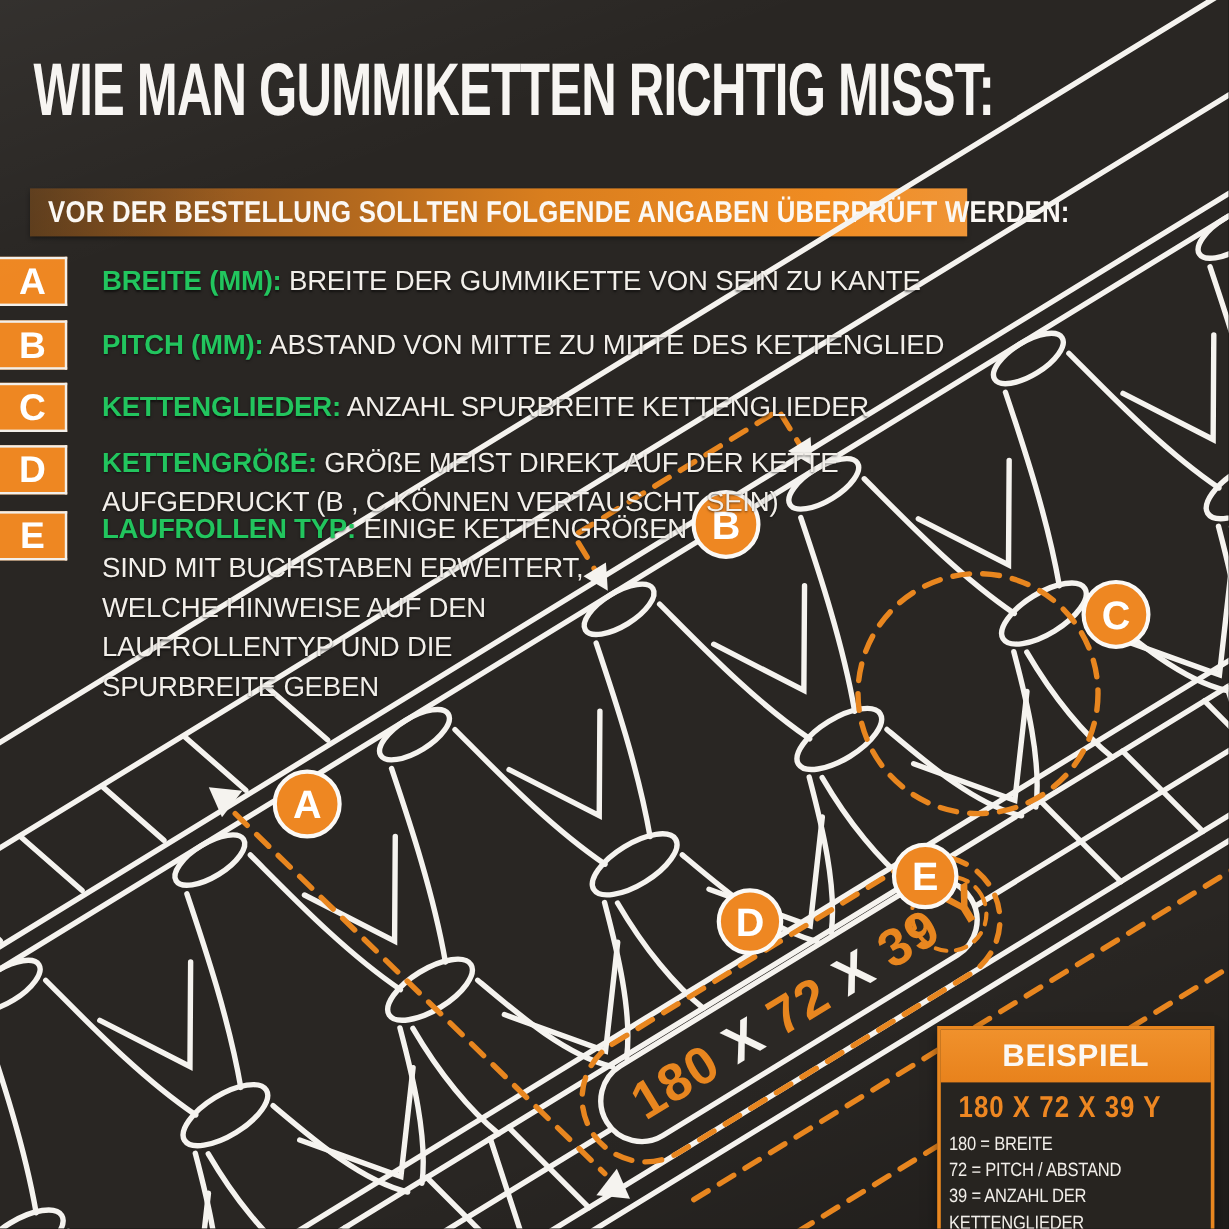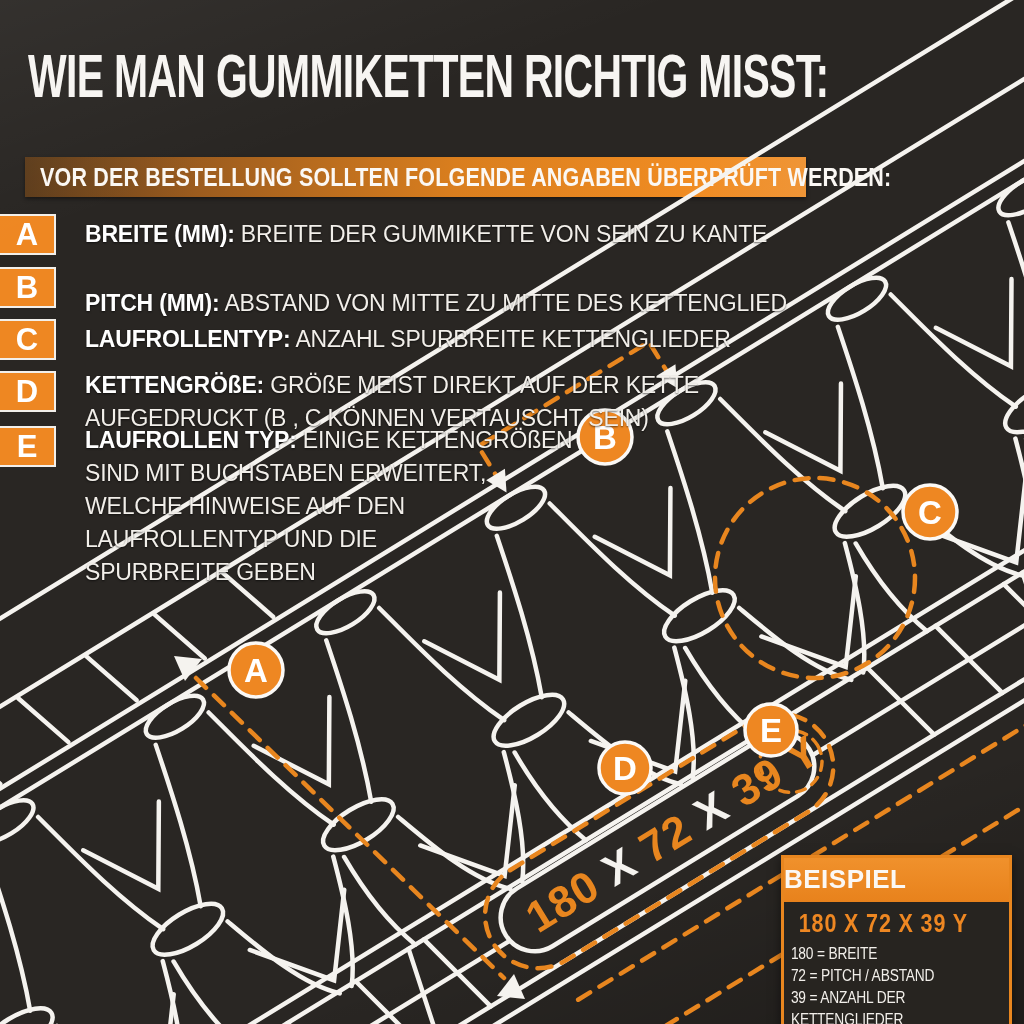--- a/index.html
+++ b/index.html
@@ -31,35 +31,35 @@
   .banner span{display:inline-block;transform:scaleX(.86);transform-origin:left center;
     color:#FBF8F4;font-size:25px;font-weight:bold;letter-spacing:.2px;line-height:40px;margin-left:15px;white-space:nowrap;}
   .badge{
     position:absolute;left:0;width:56px;height:41px;background:#EE8722;
     border:2px solid #F2EFEA;border-left:none;color:#fff;font-weight:bold;font-size:31px;
     display:flex;align-items:center;justify-content:center;box-sizing:border-box;
   }
   .itext{position:absolute;left:85px;z-index:4;}
   .ln{white-space:nowrap;color:#F2EFEA;font-size:23px;line-height:33px;letter-spacing:-.2px;
     text-shadow:0 1px 2px rgba(0,0,0,.6);}
-  .lbl{color:#ffffff;font-weight:bold;margin-top:28px;}
+  .lbl{color:#22c55e;font-weight:bold;margin-top:28px;}
   svg.art{position:absolute;left:0;top:0;z-index:1;}
   .w{stroke:#F5F3EF;stroke-width:4.5;fill:none;stroke-linecap:round;}
   .od{stroke:#E8861F;stroke-width:4.5;fill:none;stroke-dasharray:14 11;stroke-linecap:round;}
   .od2{stroke:#E8861F;stroke-width:3.5;fill:none;stroke-dasharray:9 8;stroke-linecap:round;}
   .wf{fill:#F5F3EF;stroke:none;}
   .mk circle{fill:#EE8722;stroke:#FBF9F6;stroke-width:3.5;}
   .mk text{fill:#FFFFFF;font-weight:bold;font-size:33px;text-anchor:middle;font-family:"Liberation Sans",sans-serif;}
   .code-text{font-weight:bold;font-size:44px;letter-spacing:1px;font-family:"Liberation Sans",sans-serif;}
   .num{fill:#E8861F;} .sep{fill:#F5F3EF;}
   .example{
     position:absolute;left:781px;top:855px;width:231px;z-index:5;box-sizing:border-box;
     background:#272420;border:3px solid #E8861F;box-shadow:0 3px 10px rgba(0,0,0,.5);
   }
-  .ex-head{background:linear-gradient(180deg,#F0912C,#E8821C);color:#FBF8F4;text-align:left;
+  .ex-head{background:linear-gradient(180deg,#F0912C,#E8821C);color:#FBF8F4;text-align:center;
     font-size:26px;font-weight:bold;letter-spacing:.5px;padding:6px 0 7px;}
   .ex-body{padding:5px 8px 8px;width:250px;transform:scaleX(.86);transform-origin:left top;box-sizing:content-box;}
   .ex-code{color:#EE8722;font-weight:bold;font-size:25px;text-align:center;letter-spacing:1px;
     width:215px;margin:2px 0 5px;}
   .ex-line{color:#F2EFEA;font-size:16px;line-height:22px;letter-spacing:-.2px;width:250px;}
 </style>
 </head>
 <body>
 
 <div class="stage">
@@ -233,25 +233,25 @@
 
   <div class="badge" style="top:214px">A</div>
   <div class="badge" style="top:267px">B</div>
   <div class="badge" style="top:319px">C</div>
   <div class="badge" style="top:371px">D</div>
   <div class="badge" style="top:426px">E</div>
 
   <div class="itext" style="top:218px">
     <div class="ln"><span class="lbl">BREITE (MM):</span> <span>BREITE DER GUMMIKETTE VON SEIN ZU KANTE</span></div>
   </div>
-  <div class="itext" style="top:287px">
+  <div class="itext" style="top:271px">
     <div class="ln"><span class="lbl">PITCH (MM):</span> <span>ABSTAND VON MITTE ZU MITTE DES KETTENGLIED</span></div>
   </div>
   <div class="itext" style="top:323px">
-    <div class="ln"><span class="lbl">LAUFROLLENTYP:</span> <span>ANZAHL SPURBREITE KETTENGLIEDER</span></div>
+    <div class="ln"><span class="lbl">KETTENGLIEDER:</span> <span>ANZAHL SPURBREITE KETTENGLIEDER</span></div>
   </div>
   <div class="itext" style="top:424px">
     <div class="ln"><span class="lbl">LAUFROLLEN TYP:</span> <span>EINIGE KETTENGRÖßEN</span></div>
     <div class="ln">SIND MIT BUCHSTABEN ERWEITERT,</div>
     <div class="ln">WELCHE HINWEISE AUF DEN</div>
     <div class="ln">LAUFROLLENTYP UND DIE</div>
     <div class="ln">SPURBREITE GEBEN</div>
   </div>
   <div class="itext" style="top:369px">
     <div class="ln"><span class="lbl">KETTENGRÖßE:</span> <span>GRÖßE MEIST DIREKT AUF DER KETTE</span></div>

